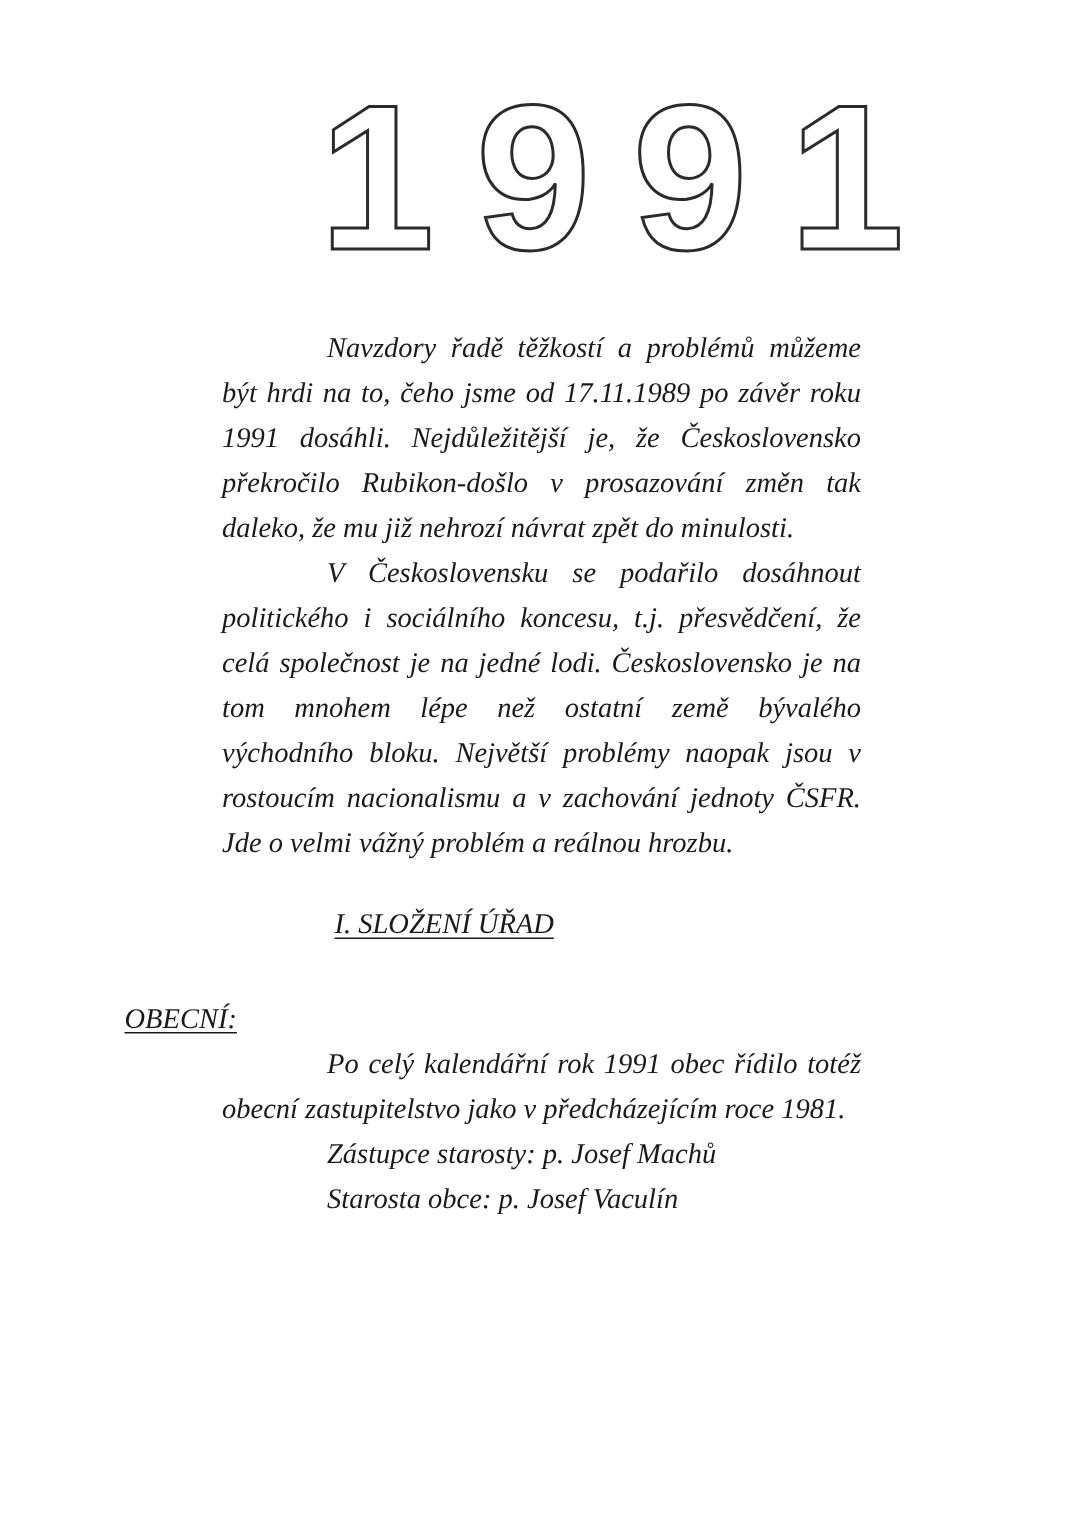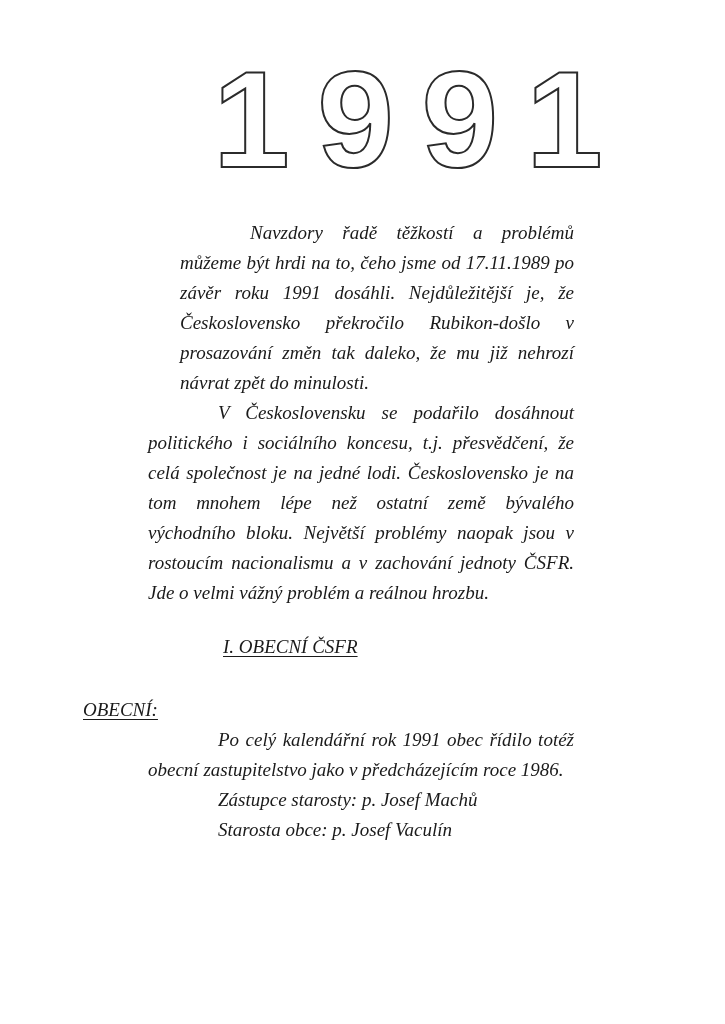--- a/index.html
+++ b/index.html
@@ -37,21 +37,20 @@
     line-height: 30px;
     font-style: italic;
     text-align: justify;
   }
   .body-par {
     margin: 0;
     text-indent: 70px;
   }
   .first-par {
     margin-top: 30px;
-    margin-left: 32px;
   }
   .heading-row {
     margin: 24px 0 0 75px;
     text-align: left;
     text-indent: 0;
   }
   .section-heading {
     text-decoration: underline;
     text-underline-offset: 3px;
   }
@@ -77,27 +76,27 @@
   <div class="year-title">1991</div>
 
   <div class="content">
 
     <p class="body-par first-par">Navzdory řadě těžkostí a problémů můžeme být hrdi na to, čeho jsme od 17.11.1989 po závěr roku 1991 dosáhli. Nejdůležitější je, že Československo překročilo Rubikon-došlo v prosazování změn tak daleko, že mu již nehrozí návrat zpět do minulosti.</p>
 
     <p class="body-par">V Československu se podařilo dosáhnout politického i sociálního koncesu, t.j. přesvědčení, že celá společnost je na jedné lodi. Československo je na tom mnohem lépe než ostatní země bývalého východního bloku. Největší problémy naopak jsou v rostoucím nacionalismu a v zachování jednoty ČSFR. Jde o velmi vážný problém a reálnou hrozbu.</p>
 
 
     <div class="heading-row">
-      <span class="section-heading">I. OBECNÍ ČSFR</span>
+      <span class="section-heading">I. SLOŽENÍ ÚŘAD</span>
     </div>
 
     <div class="label-row">
       <span class="section-label">OBECNÍ:</span>
     </div>
 
-    <p class="body-par">Po celý kalendářní rok 1991 obec řídilo totéž obecní zastupitelstvo jako v předcházejícím roce 1986.</p>
+    <p class="body-par">Po celý kalendářní rok 1991 obec řídilo totéž obecní zastupitelstvo jako v předcházejícím roce 1981.</p>
 
     <div class="official-line">Zástupce starosty: p. Josef Machů</div>
 
     <div class="official-line">Starosta obce: p. Josef Vaculín</div>
 
   </div>
 </div>
 
 </body></html>

